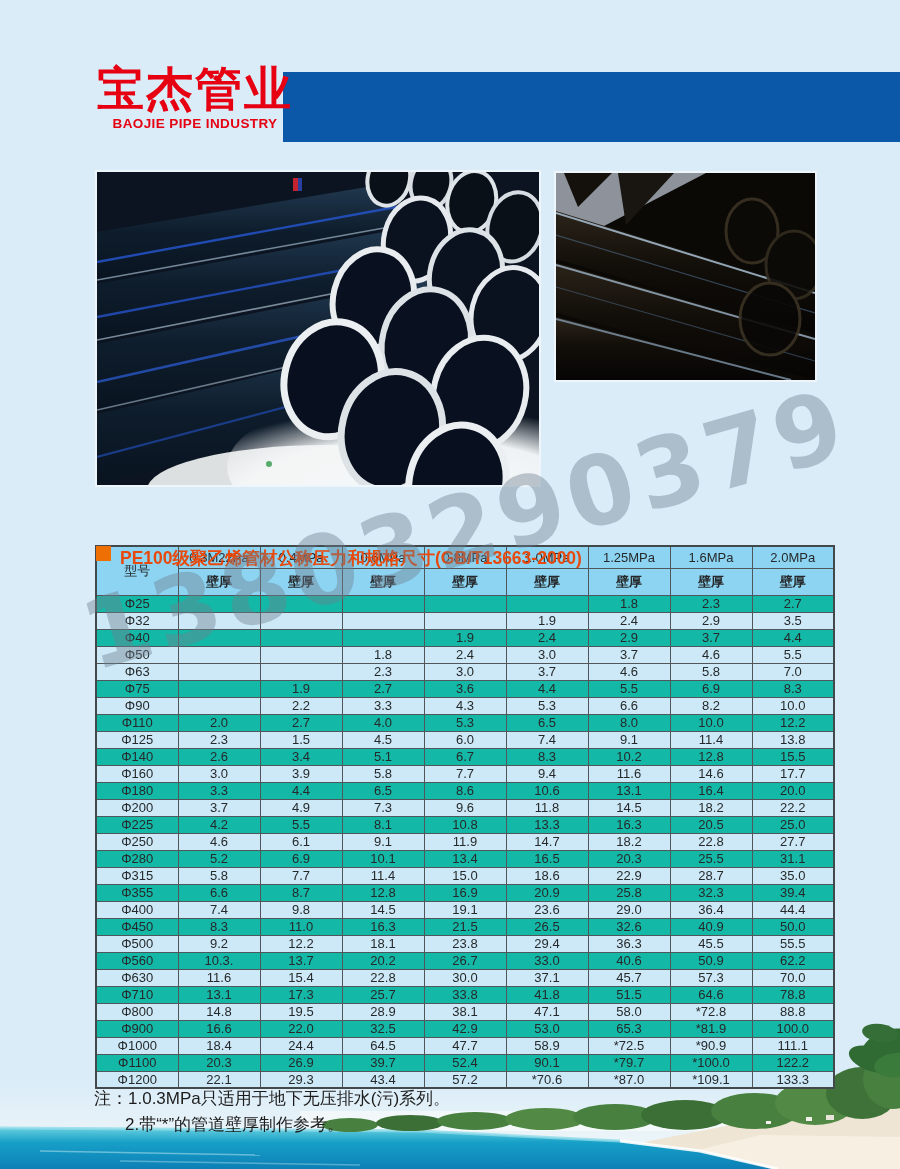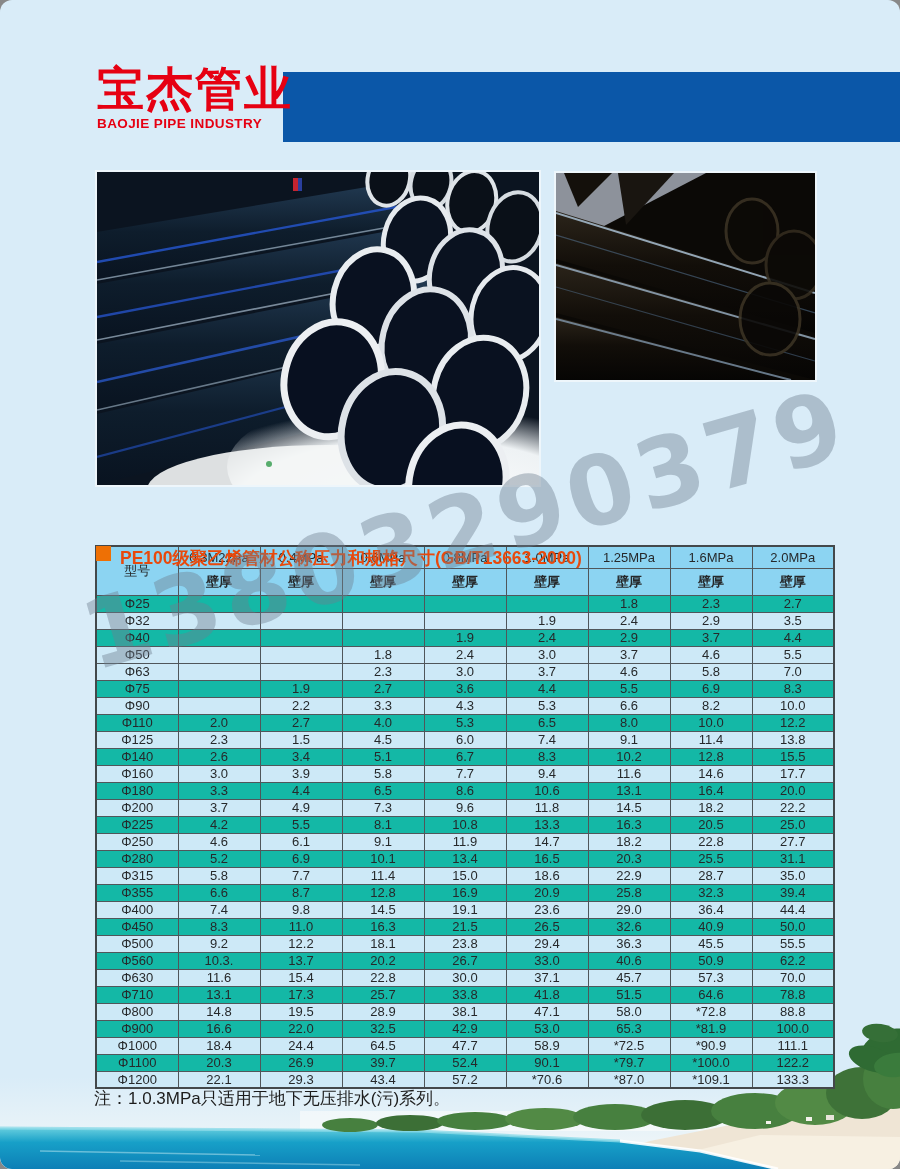--- a/index.html
+++ b/index.html
@@ -1,29 +1,30 @@
 <!DOCTYPE html>
 <html><head>
 <meta charset="utf-8">
 <style>
   * { margin:0; padding:0; box-sizing:border-box; }
   body { background:#888; font-family:"Liberation Sans", sans-serif; }
   .page {
     position:relative; width:900px; height:1169px; margin:0 auto;
-    background:#d9ecf8; overflow:hidden;border-radius:12px;
+    background:#d9ecf8; overflow:hidden;
   }
   
   .brand { position:absolute; left:97px; top:64px; z-index:2; }
   .brand-cn {
     font-size:47px; font-weight:bold; color:#e60012; line-height:1.05;
     letter-spacing:2px; font-family:"DejaVu Sans", sans-serif;
   }
   .brand-en {
     font-size:13.5px; font-weight:bold; color:#e60012; letter-spacing:0.4px; margin-top:3px;
     white-space:nowrap;
+    text-align:center;
   }
   .top-bar { position:absolute; left:283px; top:72px; width:617px; height:70px; background:#0b57a8; z-index:1; }
 
   
   .photo { position:absolute; box-shadow:0 0 0 2px #eef6fb; z-index:2; }
   .photo-left  { left:97px;  top:172px; width:442px; height:313px; }
   .photo-right { left:556px; top:173px; width:259px; height:207px; }
   .photo svg { display:block; width:100%; height:100%; }
 
   
@@ -513,20 +514,21 @@
             <td>*87.0</td>
             <td>*109.1</td>
             <td>133.3</td>
           </tr>
         </tbody>
       </table>
   </div>
 
   <div class="notes">
     <div class="note-line1">注：1.0.3MPa只适用于地下无压排水(污)系列。</div>
+    <div class="note-line2">2.带“*”的管道壁厚制作参考。</div>
   </div>
 
   <div class="beach">
     <svg viewBox="0 0 900 150" preserveAspectRatio="none">
       <defs>
         <linearGradient id="skyG" x1="0" y1="0" x2="0" y2="1">
           <stop offset="0" stop-color="#d9ecf8"></stop>
             <stop offset="0.6" stop-color="#e9f3f8"></stop>
             <stop offset="1" stop-color="#f6f9f8"></stop>
         </linearGradient>

